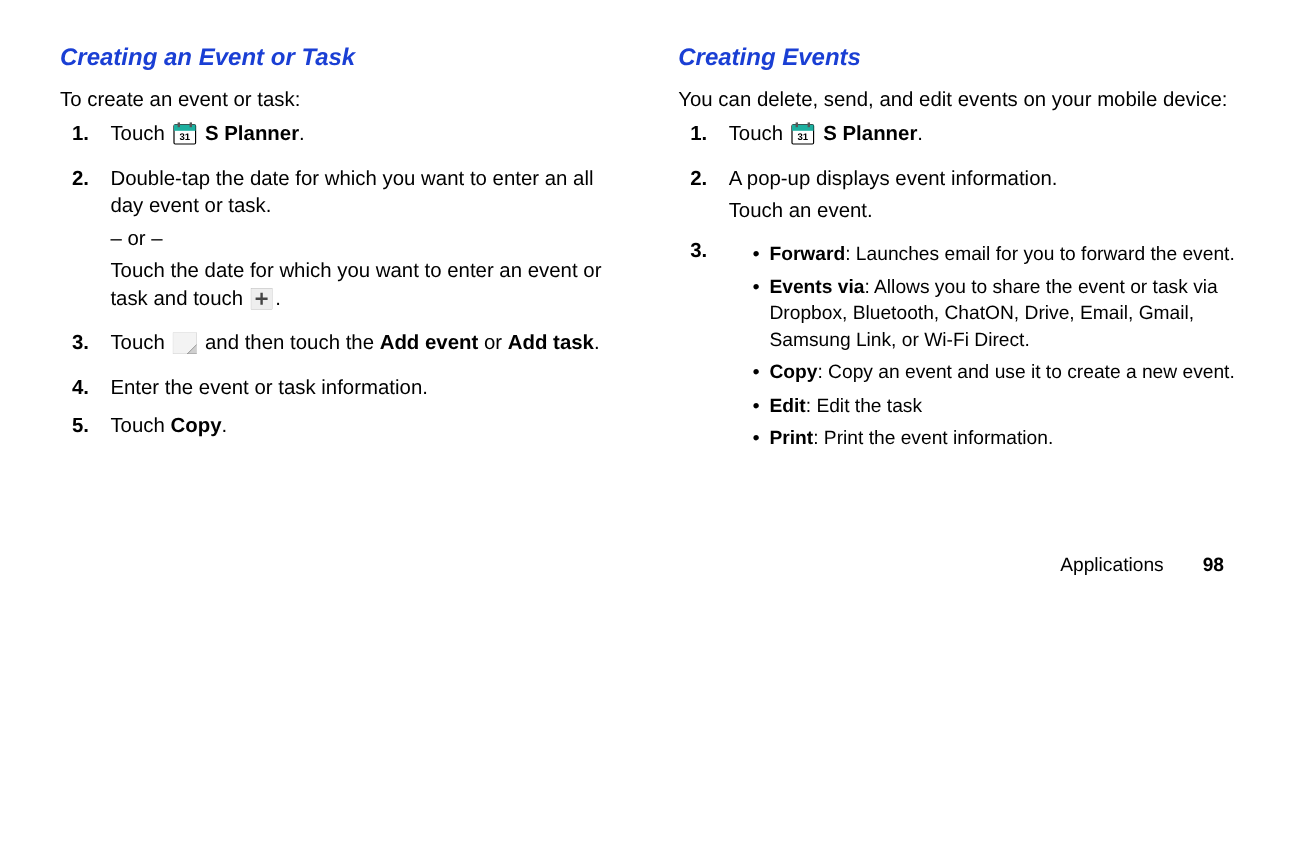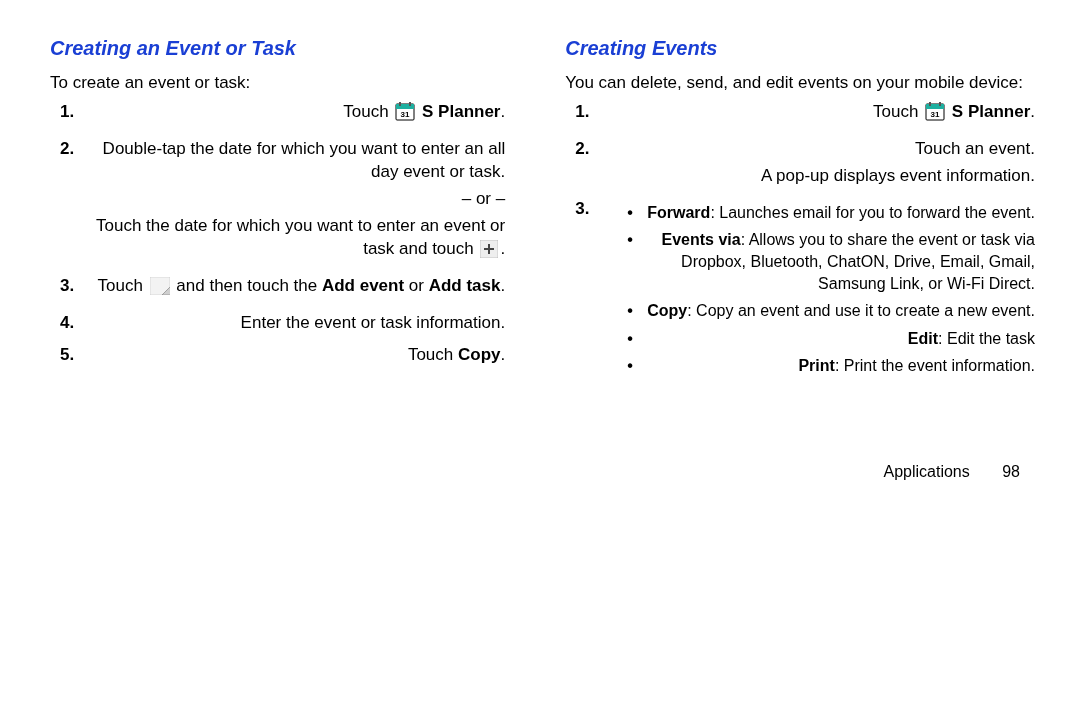--- a/index.html
+++ b/index.html
@@ -54,35 +54,34 @@
   }
   ol.steps > li > .num {
     width: 32px;
     flex: 0 0 32px;
     font-weight: 700;
     padding-left: 10px;
   }
   ol.steps > li > .body {
     flex: 1;
   }
-  .body p { margin: 0 0 4px 0; text-align: right; }
+  .body p { margin: 0 0 4px 0; }
   .or {
     margin: 4px 0;
   }
   .b { font-weight: 700; }
   .icon {
     display: inline-block;
     vertical-align: -4px;
     margin: 0 2px;
   }
   ul.opts {
     list-style: none;
     padding: 0;
     margin: 4px 0 0 20px;
-    text-align: right;
   }
   ul.opts > li {
     position: relative;
     padding-left: 14px;
     margin-bottom: 6px;
     font-size: 16px;
     font-family: "Helvetica Neue Light", "Helvetica Neue", Helvetica, Arial, sans-serif;
   }
   ul.opts > li::before {
     content: "•";
@@ -93,20 +92,21 @@
   }
   .footer {
     position: absolute;
     bottom: 28px;
     right: 60px;
     font-size: 16px;
   }
   .footer .pg {
     display: inline-block;
     margin-left: 28px;
+    font-weight: bold;
   }
   .thin { font-weight: 300; }
 </style>
 </head>
 <body>
 
 <div class="page">
 
   <div class="col left">
     <h2 class="section">Creating an Event or Task</h2>
@@ -206,22 +206,22 @@
               </svg>
             </span>
             <span class="b"> S Planner</span><span>.</span>
           </p>
         </div>
       </li>
 
       <li>
         <span class="num">2.</span>
         <div class="body">
+          <p>A pop-up displays event information.</p>
           <p>Touch an event.</p>
-          <p>A pop-up displays event information.</p>
         </div>
       </li>
 
       <li>
         <span class="num">3.</span>
         <div class="body">
 
           <ul class="opts">
             <li><span class="b">Forward</span><span class="thin">: Launches email for you to forward the event.</span></li>
             <li><span class="b">Events via</span><span class="thin">: Allows you to share the event or task via Dropbox, Bluetooth, ChatON, Drive, Email, Gmail, Samsung Link, or Wi-Fi Direct.</span></li>

